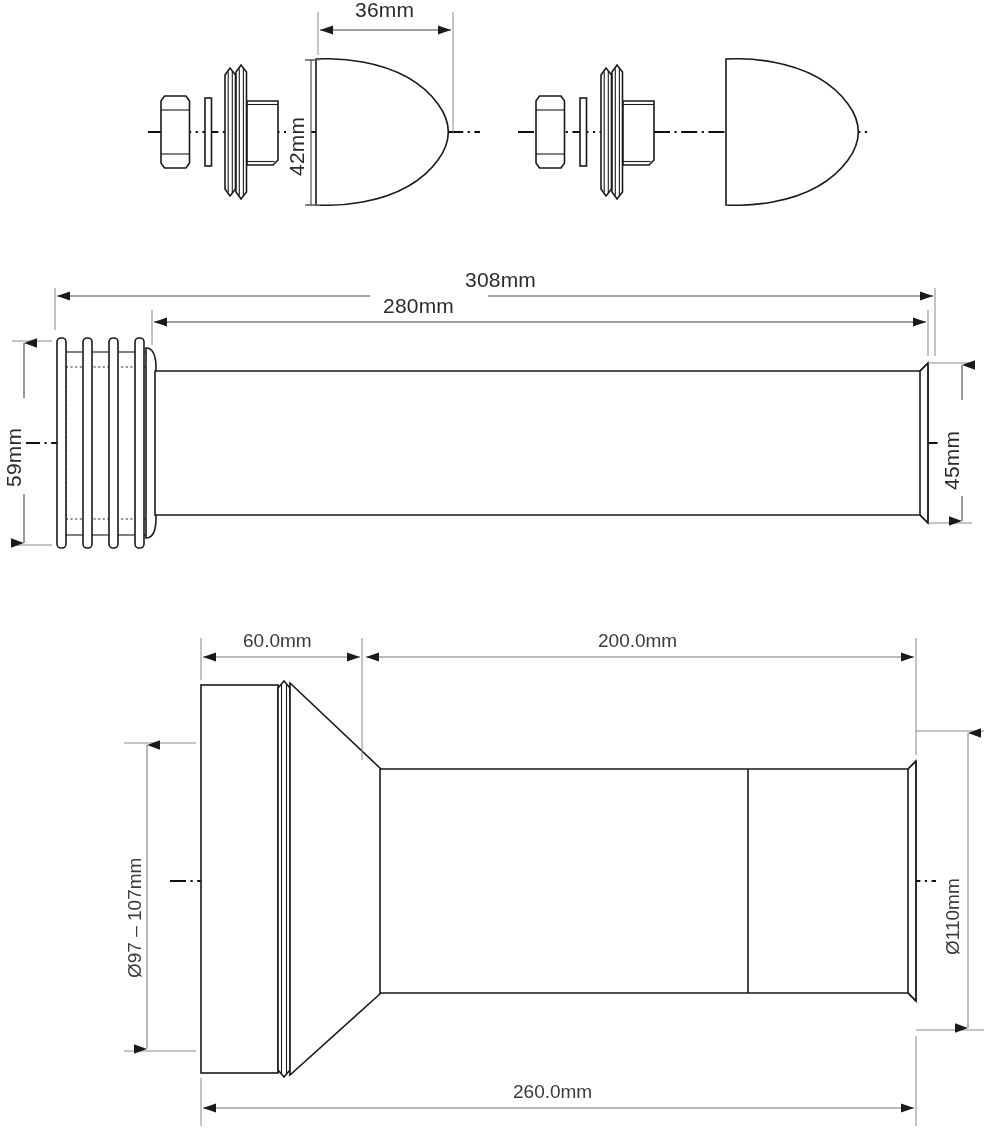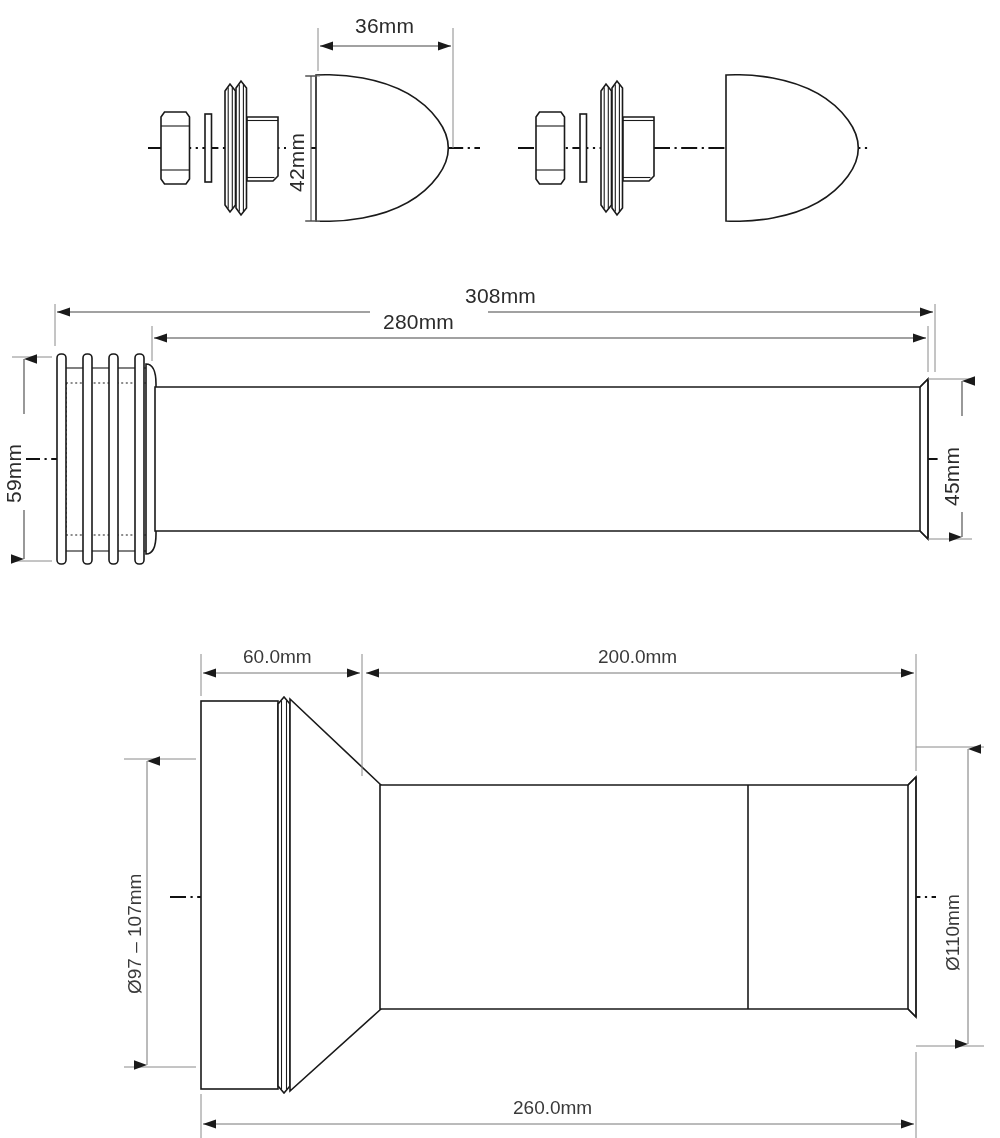--- a/index.html
+++ b/index.html
@@ -11,21 +11,20 @@
     width: 1000px;
     height: 1138px;
     font-family: "Liberation Sans", sans-serif;
     color: #1a1a1a;
     overflow: hidden;
   }
   #drawing-root {
     position: relative;
     width: 1000px;
     height: 1043px;
-    margin-top: 16px;
   }
   svg.sheet {
     display: block;
     width: 1000px;
     height: 1138px;
   }
   
   .outline      { fill: none; stroke: #1a1a1a; stroke-width: 1.6; stroke-linejoin: miter; }
   .outline-thin { fill: none; stroke: #1a1a1a; stroke-width: 1.1; }
   .hidden-line  { fill: none; stroke: #1a1a1a; stroke-width: 1.2; stroke-dasharray: 2 2.6; }

